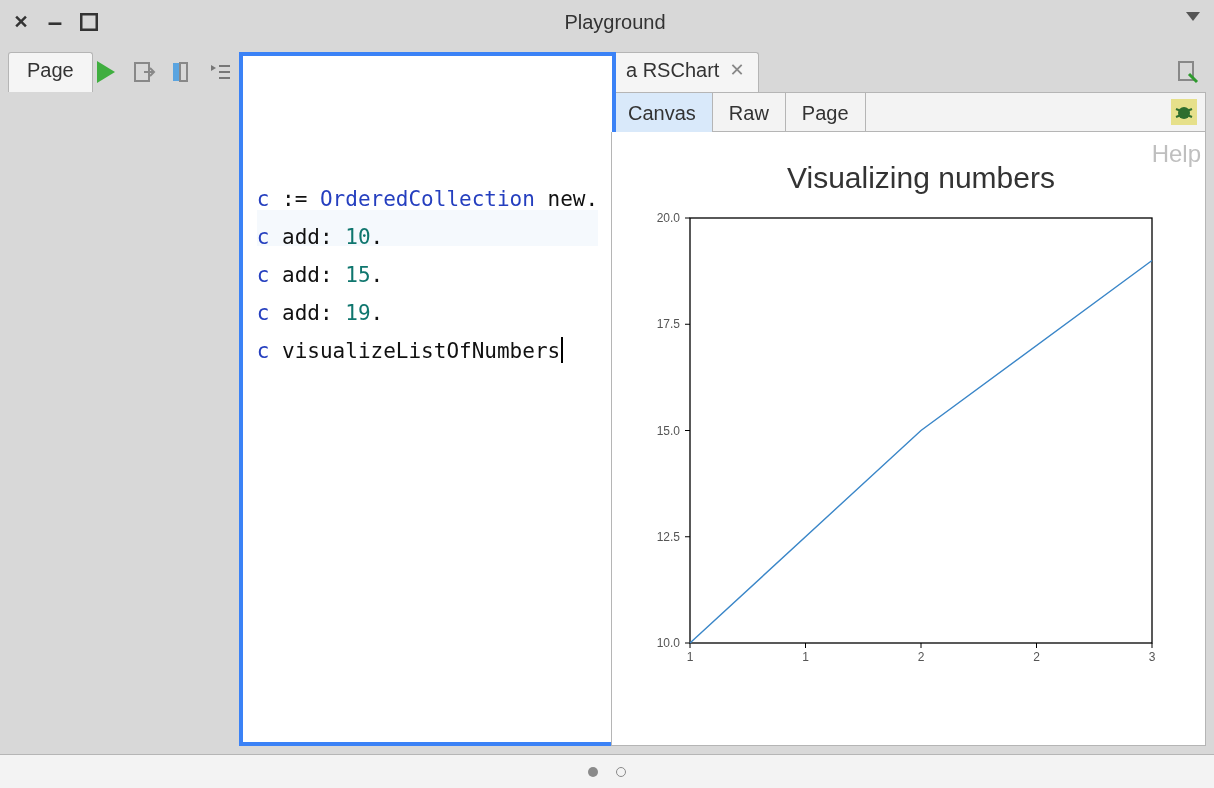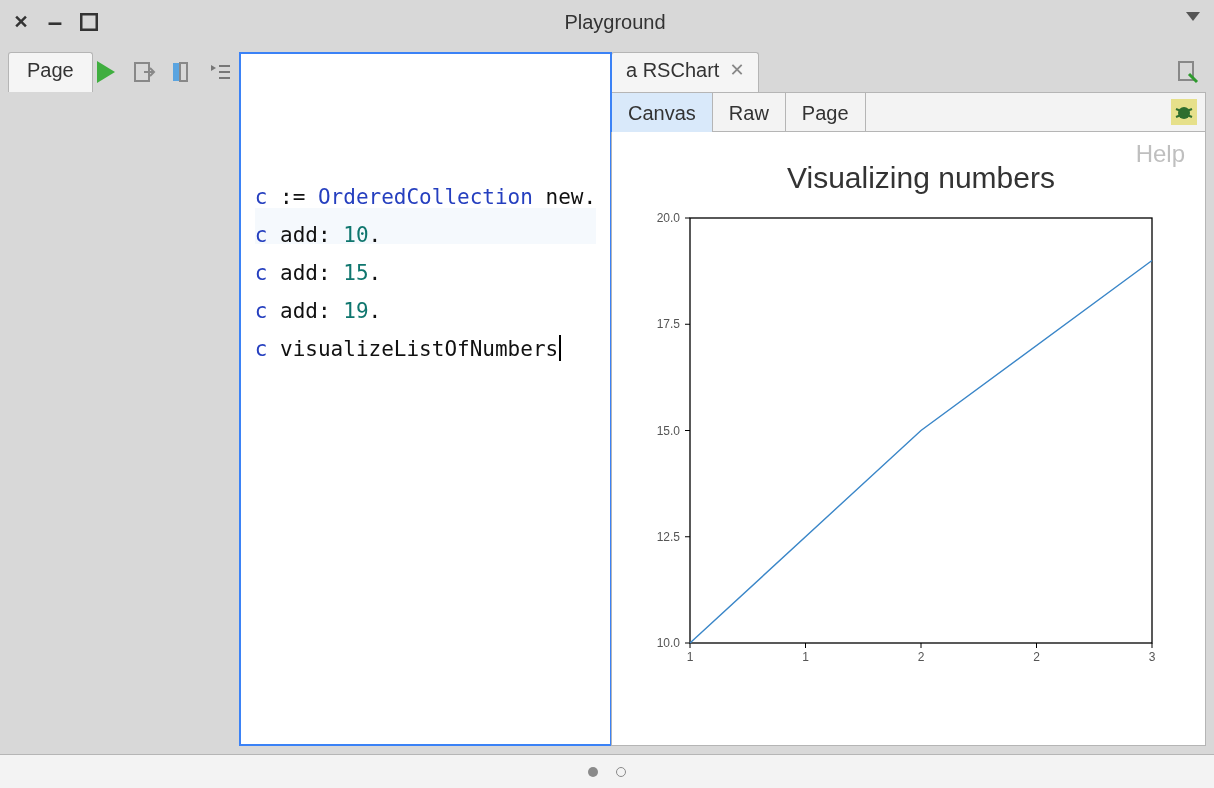--- a/index.html
+++ b/index.html
@@ -89,21 +89,21 @@
     .play-triangle {
       width: 0; height: 0;
       border-top: 11px solid transparent;
       border-bottom: 11px solid transparent;
       border-left: 18px solid #3fae3f;
     }
     
     .editor {
       flex: 1;
       background: #fff;
-      border: 2px solid #3b82f6;
+      border: 4px solid #3b82f6;
       padding: 12px 14px;
       font-family: "DejaVu Sans Mono", "Menlo", "Consolas", monospace;
       font-size: 21px;
       line-height: 1.8;
       color: #111;
       white-space: pre;
       position: relative;
     }
     .tk-var { color: #253fbf; }
     .tk-kw-class { color: #253fbf; }
@@ -164,21 +164,21 @@
     .subtab.active { background:#d9e9fa; }
     .subtab-tools { margin-left:auto; display:flex; align-items:center; padding:0 8px; }
     .chart-host {
       flex:1;
       background:#fff;
       border:1px solid #b5b5b5;
       border-top:none;
       position:relative;
     }
     .help-badge {
-      position:absolute; top:8px; right:20px;
+      position:absolute; top:8px; right:4px;
       font-size:24px; color:#bfbfbf;
     }
     svg.chart { display:block; }
     .chart-title {
       font-size:30px; fill:#333; text-anchor:middle;
       font-family:"Segoe UI","Helvetica Neue",Arial,sans-serif;
     }
     .axis-tick { stroke:#000; stroke-width:1; }
     .axis-label { font-size:12px; fill:#555; font-family:Arial,sans-serif; }
     .series-line { fill:none; stroke:#3a86c8; stroke-width:1.4; }

